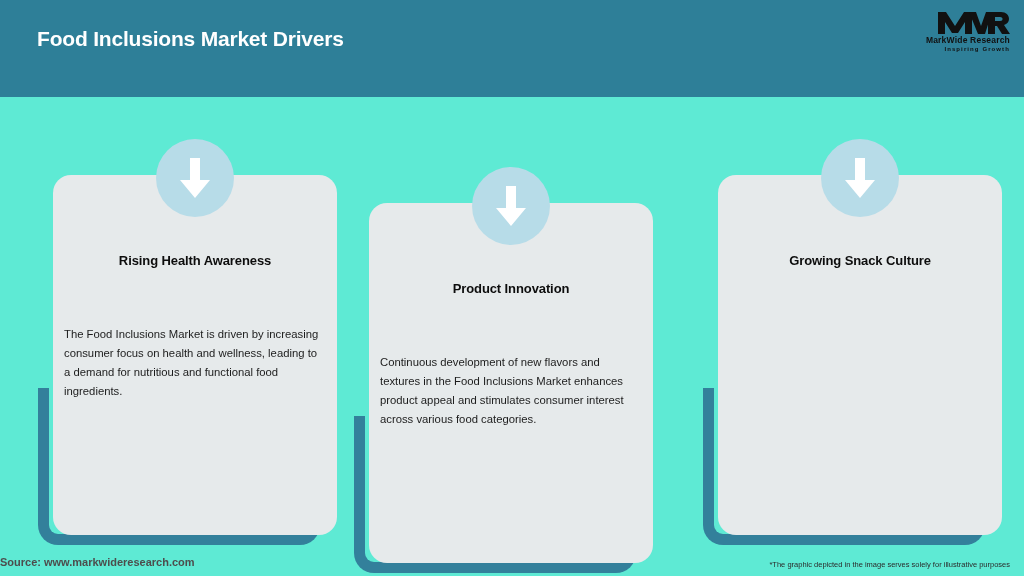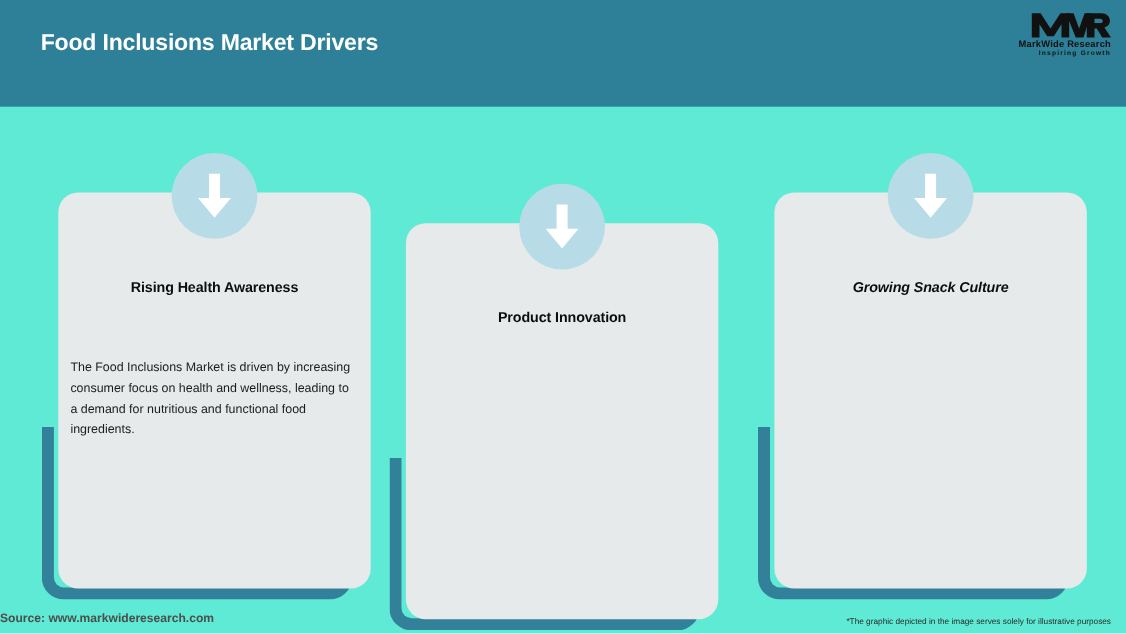--- a/index.html
+++ b/index.html
@@ -64,21 +64,21 @@
   }
 
   
   .card-slot {
     position: absolute;
     top: 0; height: 568px;
     width: 316px;
   }
   #slot-0 { left: 21px; }
   #slot-1 { left: 337px; margin-top: 28px; }
-  #slot-2 { left: 672px; font-style: italic; }
+  #slot-2 { left: 686px; }
 
   
   .bracket {
     position: absolute;
     left: 17px;
     top: 388px;
     width: 282px;
     height: 157px;
     border-left: 11px solid #33809b;
     border-right: 11px solid #33809b;
@@ -191,20 +191,21 @@
 
   <div class="card-slot" id="slot-1">
     <div class="bracket"></div>
     <div class="card">
       <div class="icon-circle">
         <svg width="34" height="44" viewBox="0 0 34 44" aria-hidden="true">
           <path d="M12 2 L22 2 L22 24 L32 24 L17 42 L2 24 L12 24 Z" fill="#ffffff"></path>
         </svg>
       </div>
       <div class="card-title">Product Innovation</div>
+      <div class="card-body">Continuous development of new flavors and textures in the Food Inclusions Market enhances product appeal and stimulates consumer interest across various food categories.</div>
     </div>
   </div>
 
   <div class="card-slot" id="slot-2">
     <div class="bracket"></div>
     <div class="card">
       <div class="icon-circle">
         <svg width="34" height="44" viewBox="0 0 34 44" aria-hidden="true">
           <path d="M12 2 L22 2 L22 24 L32 24 L17 42 L2 24 L12 24 Z" fill="#ffffff"></path>
         </svg>

